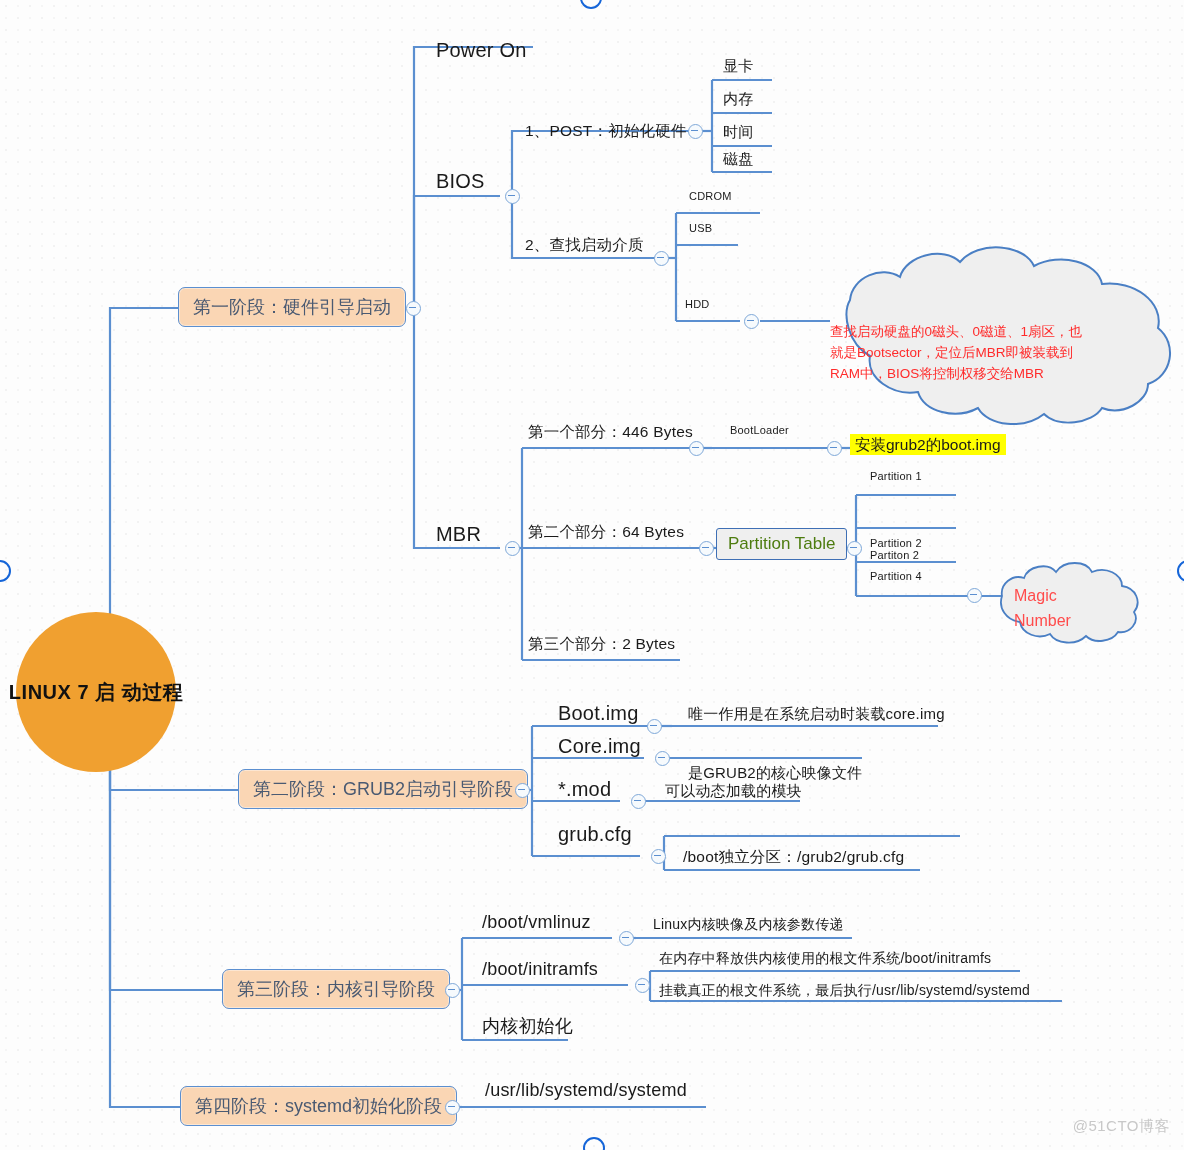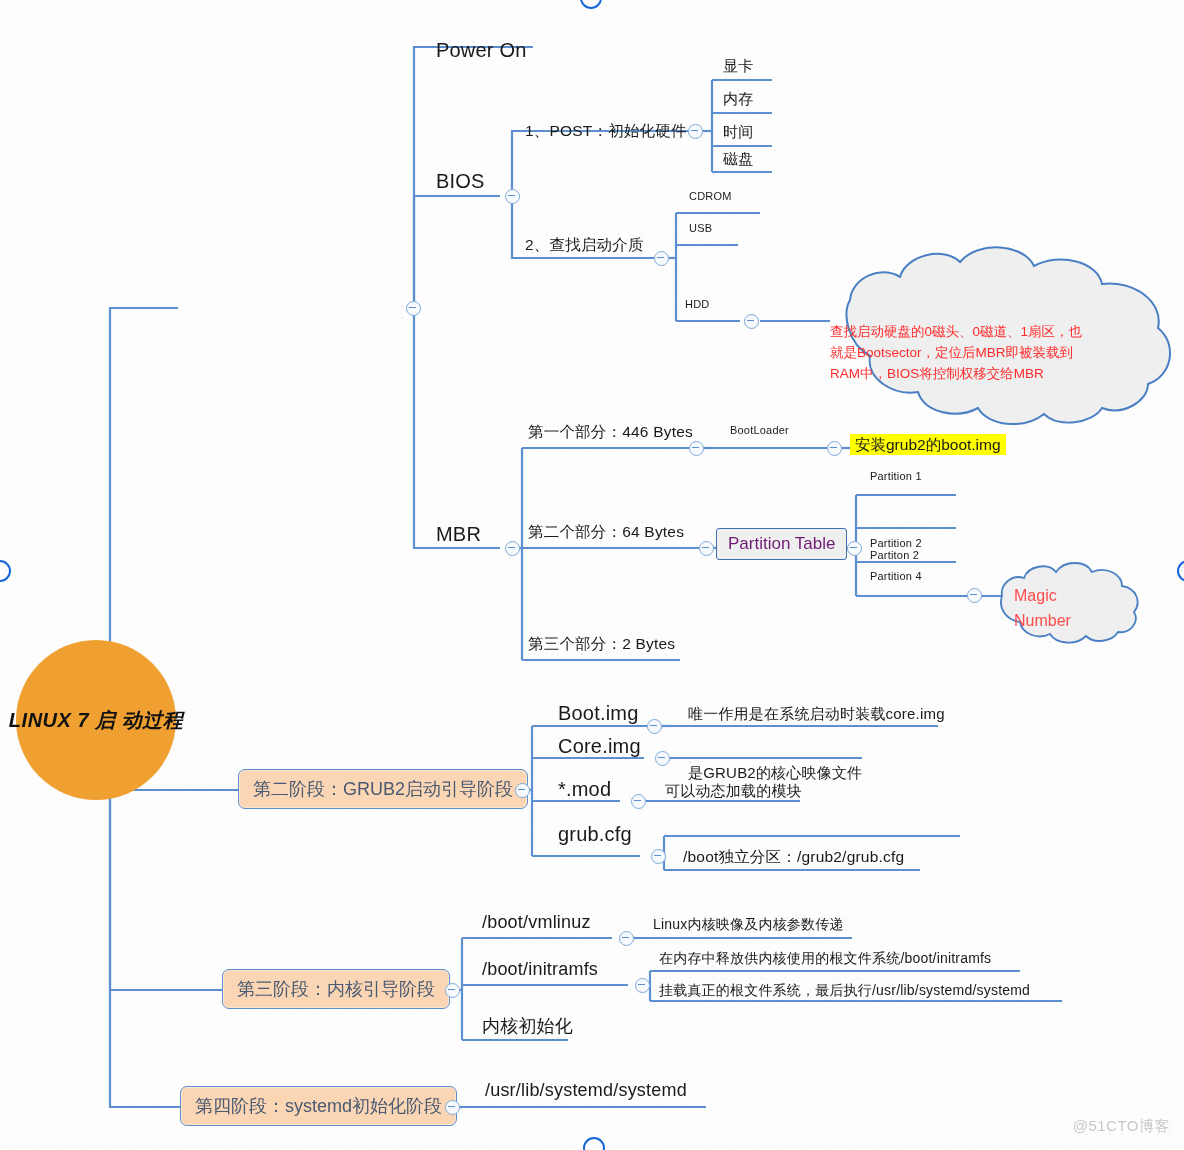--- a/index.html
+++ b/index.html
@@ -51,21 +51,21 @@
     font-size:18px;
     padding:7px 14px;
     box-shadow:0 0 0 1px rgba(255,255,255,0.4) inset;
   }
 
   
   .graybox{
     background:#efefef;
     border:1.6px solid #3e6fb5;
     border-radius:3px;
-    color:#701a75;
+    color:#4d7c0f;
     font-size:17px;
     padding:5px 11px;
   }
 
   
   .hl{
     background:#ffff00;
     color:#1a1a1a;
     font-size:15.5px;
     padding:2px 5px;
@@ -219,25 +219,28 @@
                C1112,642 1094,644 1086,636 C1076,646 1056,644 1050,634
                C1038,640 1022,634 1020,622 C1006,620 998,608 1002,596 Z"></path>
     </g>
   </svg>
 
   <div class="edge" style="left:580px;top:-13px;"></div>
   <div class="edge" style="left:-11px;top:560px;"></div>
   <div class="edge" style="left:1177px;top:560px;"></div>
   <div class="edge" style="left:583px;top:1137px;"></div>
 
-  <div class="node" style="left:16px;top:640px;font-style:italic;">
+  <div class="node" style="left:16px;top:612px;">
     <div class="root">LINUX 7 启
 动过程</div>
   </div>
 
+  <div class="node" style="left:178px;top:287px;">
+    <div class="stage">第一阶段：硬件引导启动</div>
+  </div>
   <div class="tog" style="left:406px;top:301px;"></div>
 
   <div class="node" style="left:238px;top:769px;">
     <div class="stage">第二阶段：GRUB2启动引导阶段</div>
   </div>
   <div class="tog" style="left:515px;top:783px;"></div>
 
   <div class="node" style="left:222px;top:969px;">
     <div class="stage">第三阶段：内核引导阶段</div>
   </div>

